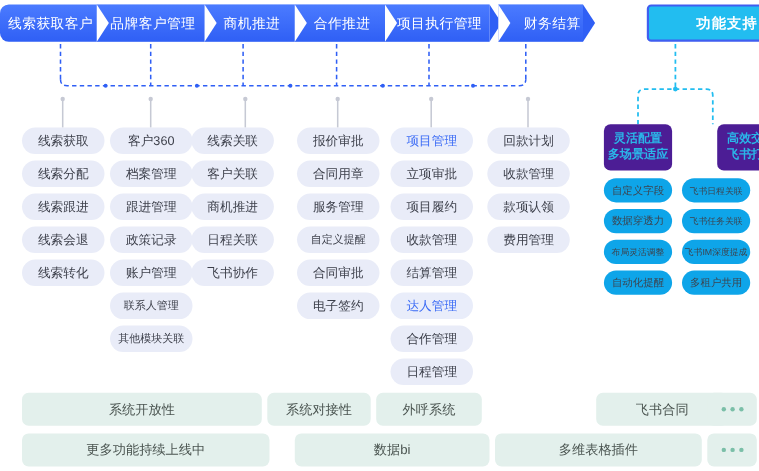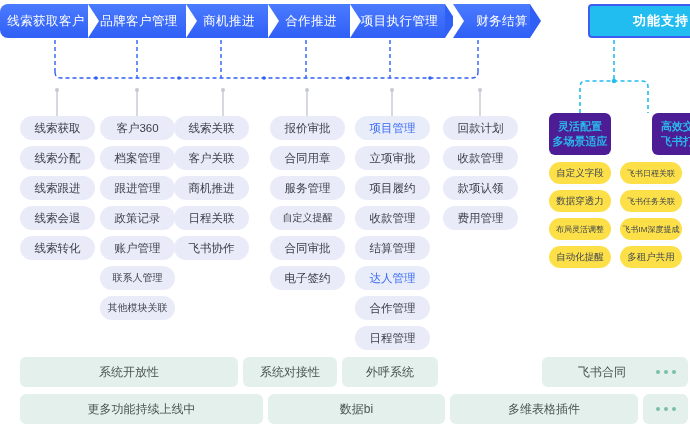--- a/index.html
+++ b/index.html
@@ -51,21 +51,21 @@
     display:flex;align-items:center;justify-content:center;
     box-sizing:border-box;white-space:nowrap;
   }
   .pill.accent{color:#3b6bf5;background:#e9edfa;}
   .pill.tiny{font-size:10px;}
 
   
   .scol{position:absolute;top:162px;width:62px;}
   .spill{
     width:62px;height:22px;margin-bottom:6px;border-radius:11px;
-    background:#fde047;color:#3c4450;font-size:9.5px;
+    background:#0ea5e9;color:#3c4450;font-size:9.5px;
     display:flex;align-items:center;justify-content:center;
     box-sizing:border-box;white-space:nowrap;
   }
   .spill.xs{font-size:8px;}
   .sbox{
     position:absolute;top:113px;width:62px;height:42px;border-radius:6px;
     background:#4c1d95;color:#2ab6e8;font-size:11px;font-weight:700;
     display:flex;flex-direction:column;align-items:center;justify-content:center;
     line-height:1.35;box-sizing:border-box;
   }
@@ -244,21 +244,21 @@
       <span>飞书合同</span>
     </div>
   <div class="bcard" style="left:643px;top:357px;width:45px;">
     <span class="dots-wrap">
         <i class="dot"></i>
         <i class="dot"></i>
         <i class="dot"></i>
       </span>
   </div>
 
-  <div class="bcard" style="left:20px;top:394px;width:243px;">
+  <div class="bcard" style="left:20px;top:394px;width:225px;">
       <span>更多功能持续上线中</span>
     </div>
   <div class="bcard" style="left:268px;top:394px;width:177px;">
       <span>数据bi</span>
     </div>
   <div class="bcard" style="left:450px;top:394px;width:188px;">
       <span>多维表格插件</span>
     </div>
   <div class="bcard" style="left:643px;top:394px;width:45px;">
     <span class="dots-wrap">

